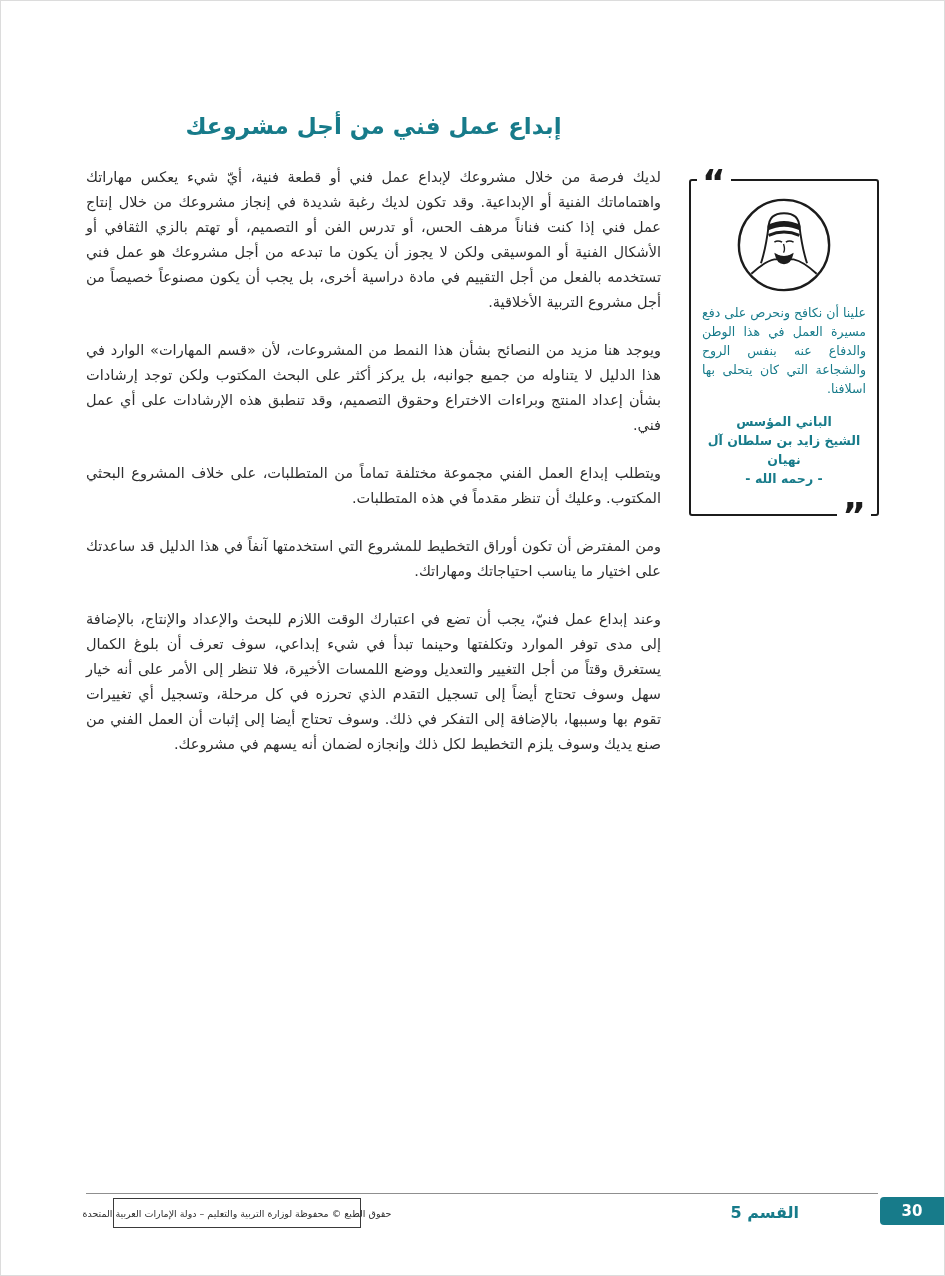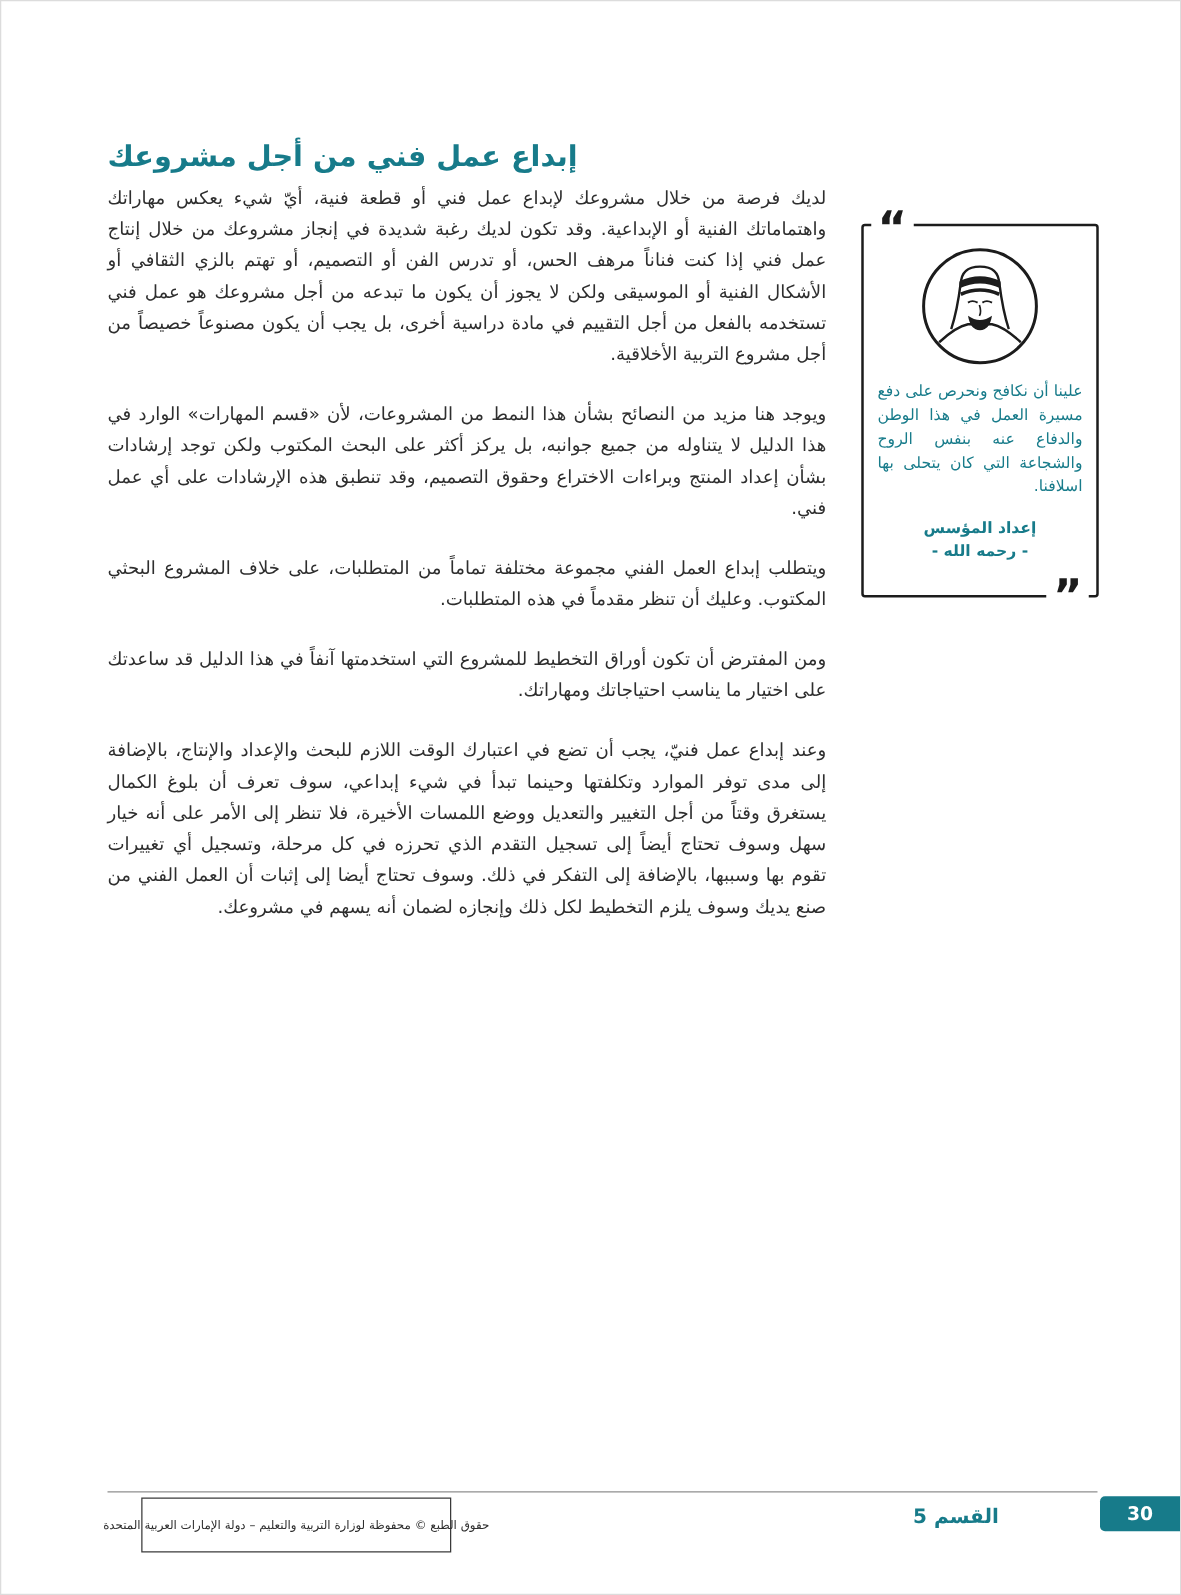--- a/index.html
+++ b/index.html
@@ -26,22 +26,22 @@
   }
   .main-col{
     flex:1 1 auto;
     padding-top:112px;
     direction:rtl;
   }
   .page-title{
     color:var(--accent);
     font-size:23px;
     font-weight:bold;
-    text-align:left;
-    margin-bottom:8px;
+    text-align:center;
+    margin-bottom:26px;
     letter-spacing:0;
   }
   .body-par{
     direction:rtl;
     text-align:justify;
     color:var(--body-text);
     font-size:14.5px;
     line-height:25px;
     margin-bottom:23px;
   }
@@ -91,21 +91,21 @@
   }
   
   .footer-rule{
     position:absolute;
     left:85px;right:66px;top:1192px;
     height:1px;background:#8f8f8f;
   }
   .copyright-box{
     position:absolute;
     left:112px;top:1197px;
-    width:248px;height:44px;
+    width:248px;height:30px;
     border:1px solid #3a3a3a;
     display:flex;align-items:center;justify-content:center;
     direction:rtl;
     font-size:9.5px;
     color:#2e2e2e;
     padding:0 6px;
     white-space:nowrap;
   }
   .section-label{
     position:absolute;
@@ -158,21 +158,22 @@
             <path d="M34 40 Q50 33 66 40" fill="none" stroke="#1c1c1c" stroke-width="3"></path>
             <path d="M40 47 q3.5 -2.5 8 0 M52 47 q3.5 -2.5 8 0" stroke="#1c1c1c" stroke-width="1.6" fill="none"></path>
             <path d="M49.5 49 q2 6 0 9" stroke="#1c1c1c" stroke-width="1.4" fill="none"></path>
             <path d="M40 58 Q50 65 60 58 Q58 70 50 70 Q42 70 40 58 Z" fill="#1c1c1c"></path>
           </svg>
         </div>
 
         <p class="q-text">علينا أن نكافح ونحرص على دفع مسيرة العمل في هذا الوطن والدفاع عنه بنفس الروح والشجاعة التي كان يتحلى بها اسلافنا.</p>
 
         <div class="q-attr">
-          <div>إعداد المؤسس</div>
+          <div>الباني المؤسس</div>
+          <div>الشيخ زايد بن سلطان آل نهيان</div>
           <div>- رحمه الله -</div>
         </div>
       </div>
     </aside>
 
   </div>
 
   <div class="footer-rule"></div>
   <div class="copyright-box">حقوق الطبع © محفوظة لوزارة التربية والتعليم – دولة الإمارات العربية المتحدة</div>
   <div class="section-label">القسم 5</div>

